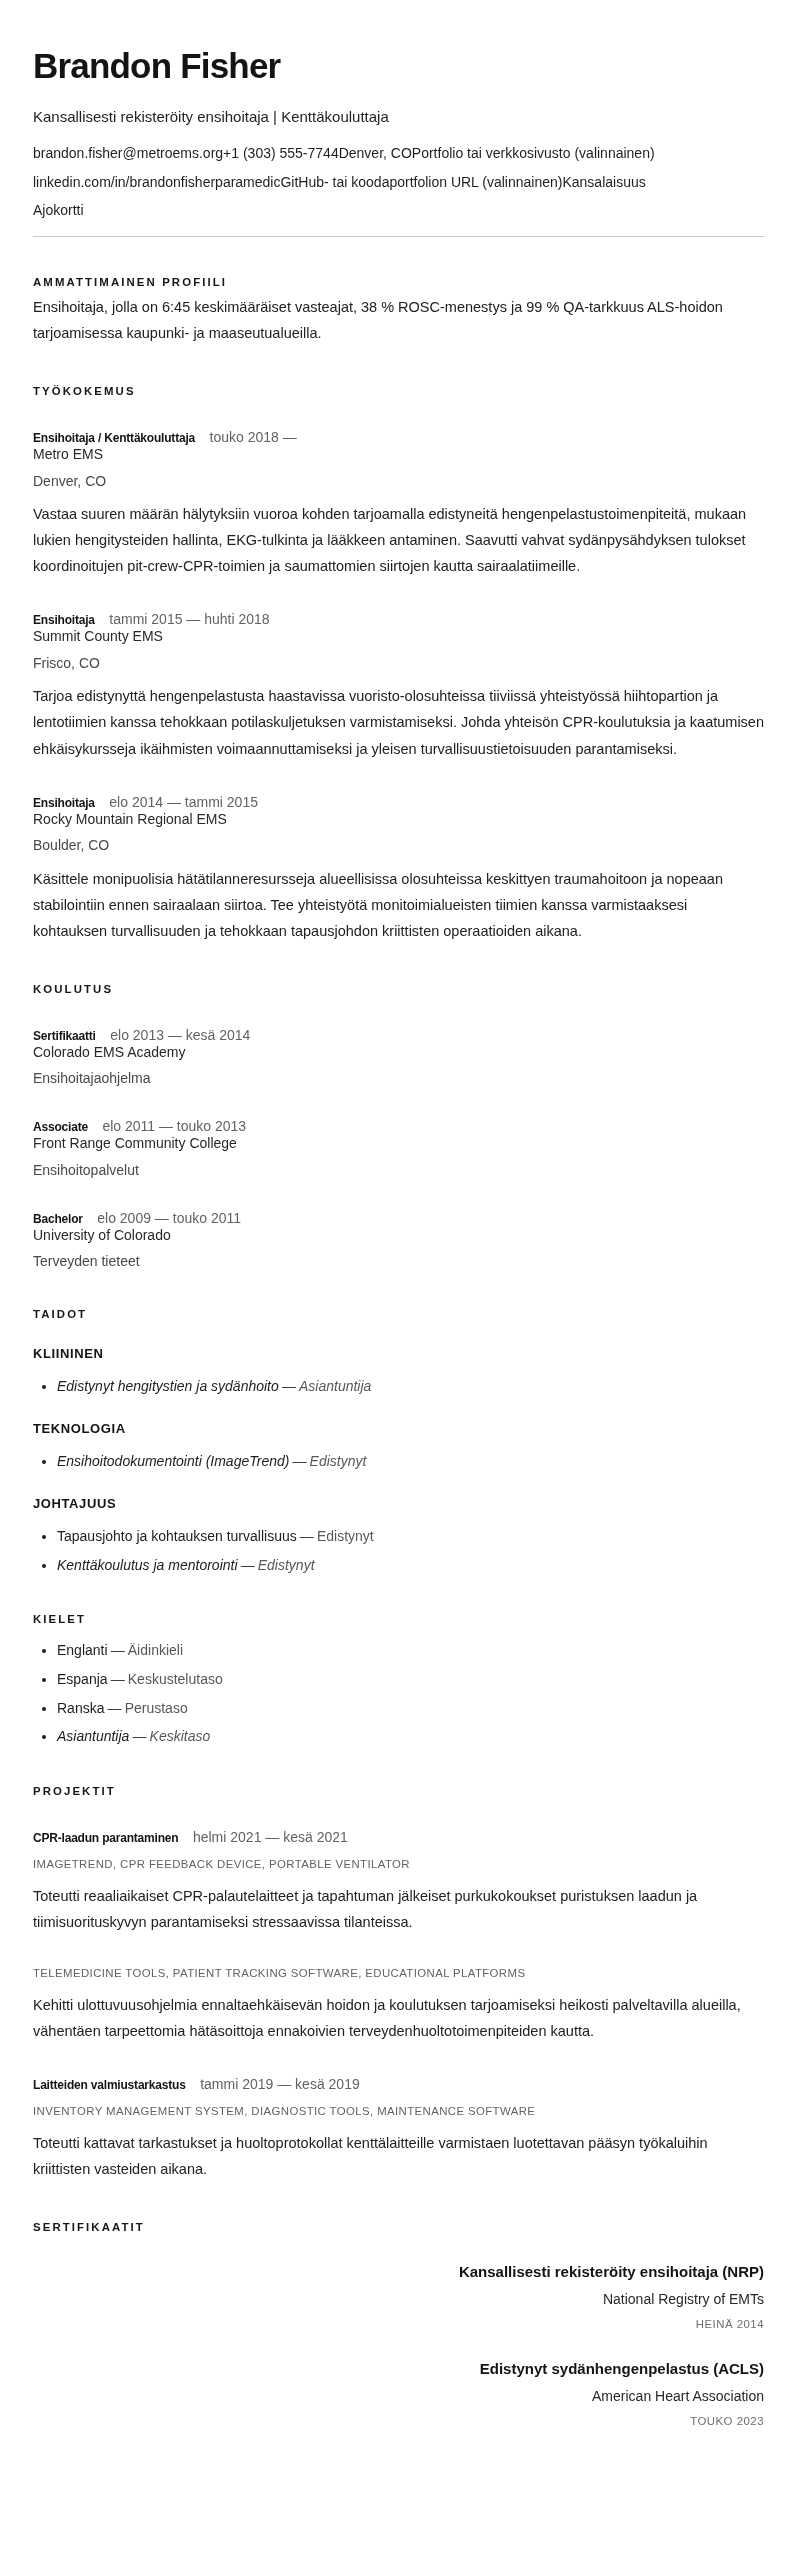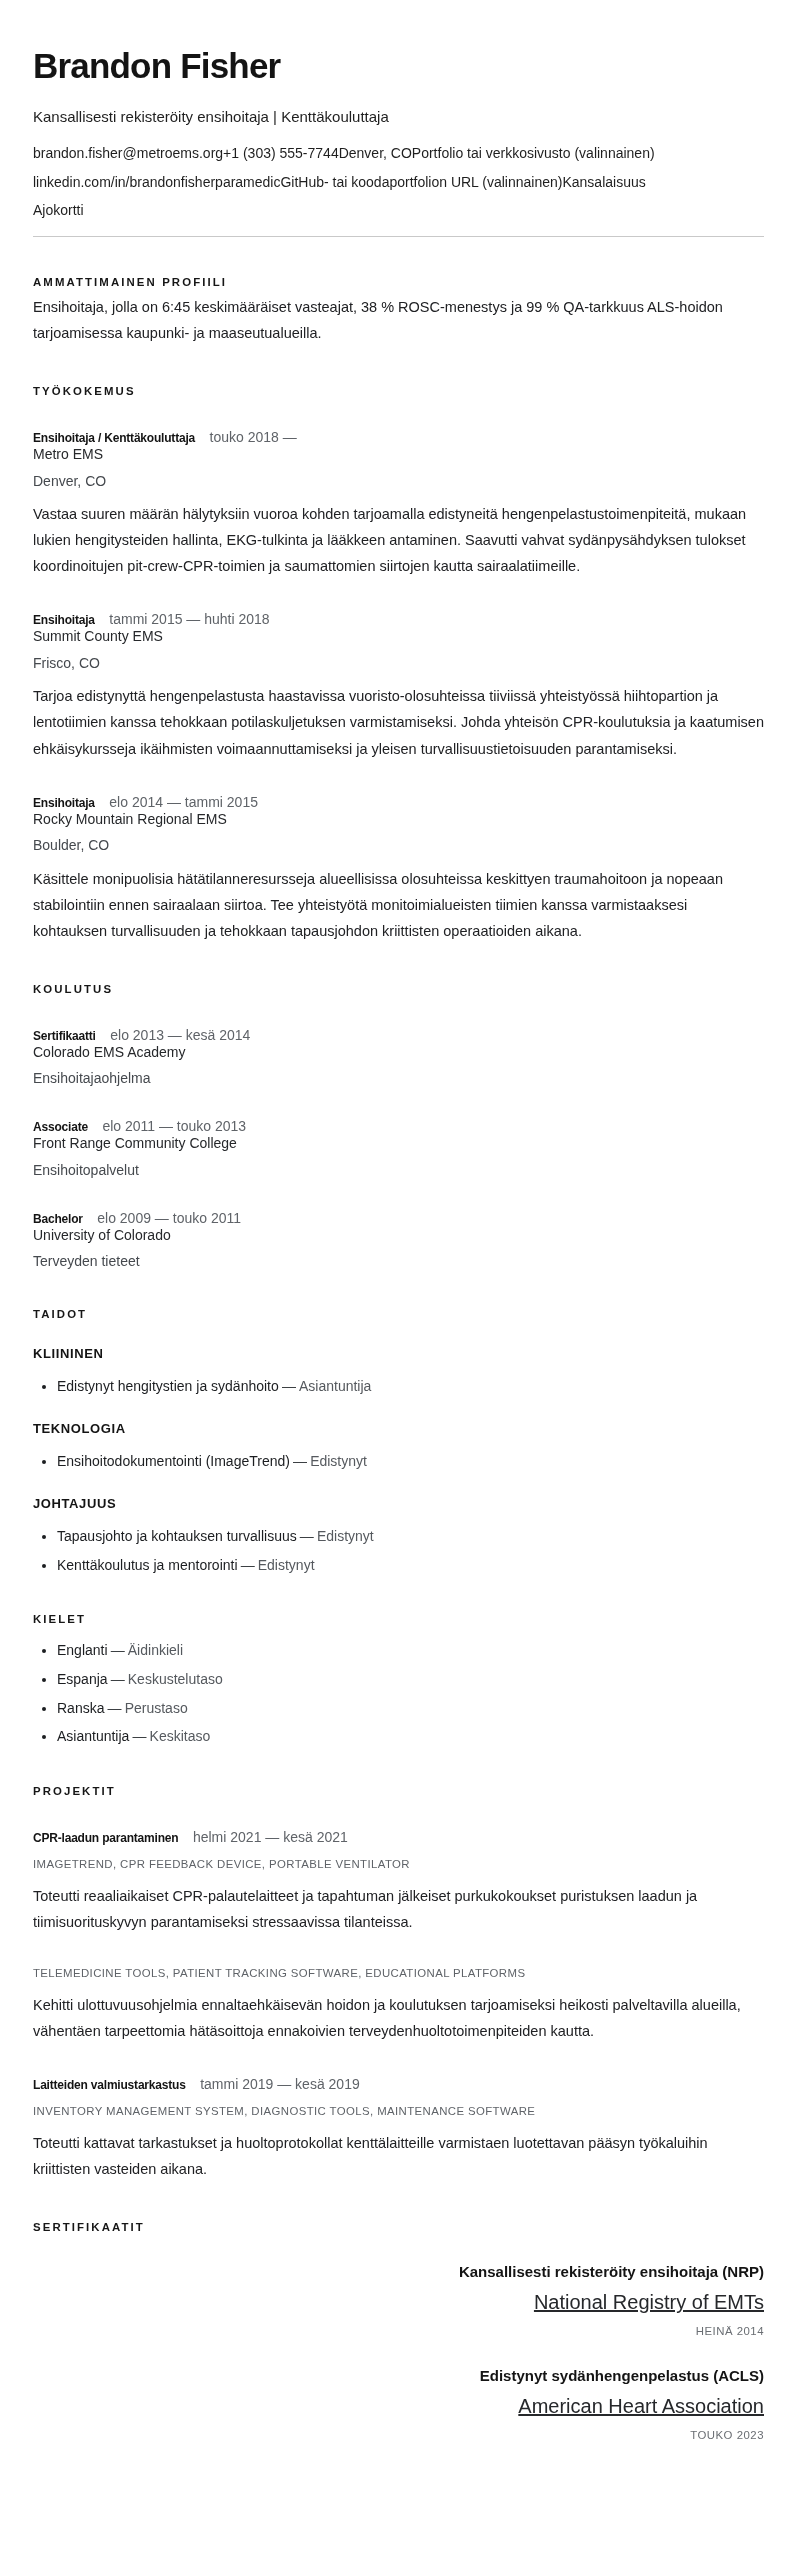--- a/index.html
+++ b/index.html
@@ -114,36 +114,35 @@
     margin-top: 16.6px;
     padding-left: 24px;
     list-style: disc;
   }
   ul.bullets li {
     font-size: 14px;
     line-height: 1.25;
     color: #1c1e21;
     margin-bottom: 11.4px;
   }
-  ul.bullets li:last-child { margin-bottom: 0; }
+  ul.bullets li:last-child { margin-bottom: 0; font-style: italic; }
   .item-level { color: #55595e; }
   .item-sep { color: #3c4043; padding: 0 3.1px; }
 
   
   .cert { margin-top: 30px; text-align: right; }
   .cert-name {
     font-size: 15px;
     font-weight: 700;
     color: #141414;
   }
   .cert-issuer {
     margin-top: 11.4px;
-    font-size: 20px;
+    font-size: 14px;
     color: #26282b;
-    text-decoration: underline;
   }
   .cert-date {
     margin-top: 10.4px;
     font-size: 11.4px;
     letter-spacing: 0.5px;
     color: #6a6e73;
     text-transform: uppercase;
   }
 </style>
 </head>

